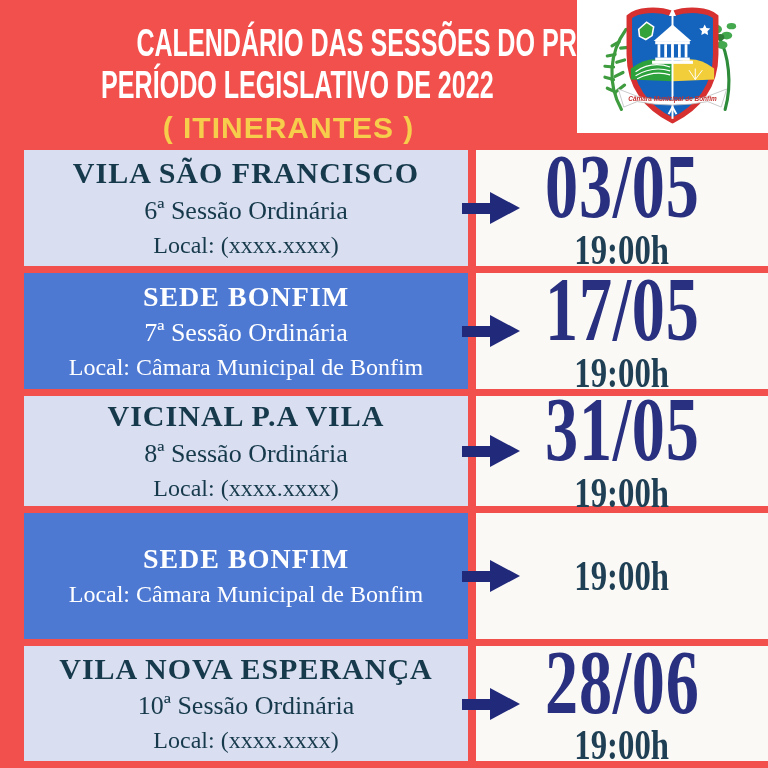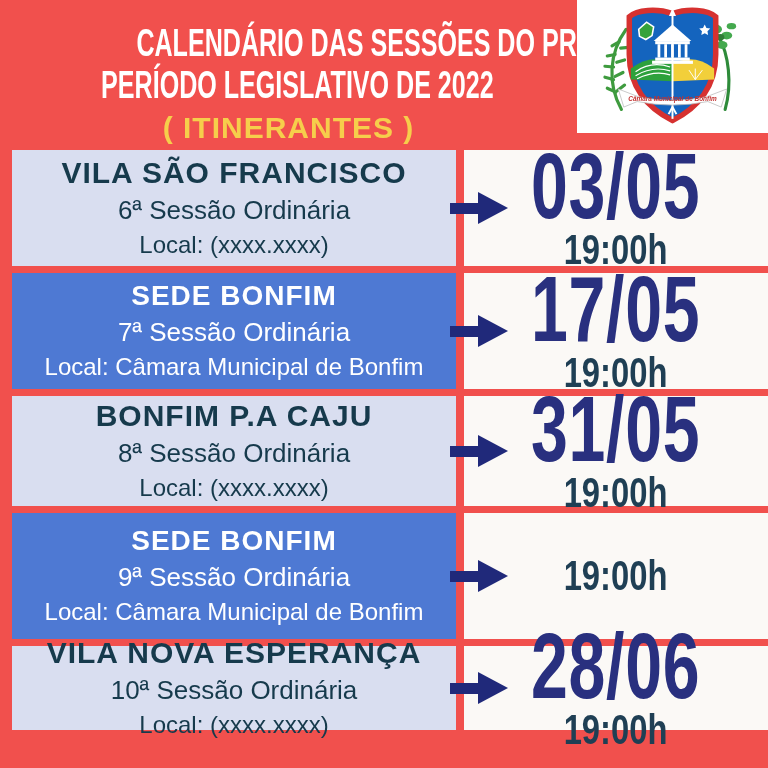--- a/index.html
+++ b/index.html
@@ -14,23 +14,23 @@
   
   .header{position:relative;height:150px;}
   .titles{position:absolute;left:0;top:0;width:577px;text-align:center;padding-top:22px;}
   .title-line{color:#fff;font-weight:bold;font-size:38px;line-height:42px;}
   .cond{display:inline-block;transform:scaleX(0.66);transform-origin:50% 50%;white-space:nowrap;}
   .subtitle{margin-top:5px;color:var(--yellow);font-weight:bold;font-size:30px;letter-spacing:1px;text-align:center;}
   .logo-box{position:absolute;top:0;right:0;width:191px;height:133px;background:#fff;
             display:flex;align-items:center;justify-content:center;}
 
   
-  .rows{padding-left:12px;}
+  .rows{padding-left:24px;font-family:Liberation Serif, serif;}
   .row{position:relative;display:flex;gap:8px;margin-bottom:7px;}
-  .r1{height:116px}.r2{height:116px}.r3{height:110px}.r4{height:126px}.r5{height:84px}
+  .r1{height:116px}.r2{height:116px}.r3{height:110px}.r4{height:126px}.r5{height:115px}
   .cell-left{width:444px;display:flex;flex-direction:column;justify-content:center;text-align:center;}
   .row.light .cell-left{background:var(--row-light);color:var(--text-dark);}
   .row.blue  .cell-left{background:var(--row-blue);color:#ffffff;}
   .cell-right{flex:1;background:var(--cell-white);display:flex;flex-direction:column;
               justify-content:center;align-items:center;}
   .location{font-weight:bold;font-size:30px;letter-spacing:1px;line-height:1.15;}
   .session{font-size:26px;margin-top:5px;}
   .local{font-size:24px;margin-top:5px;line-height:1.2;}
   .row.blue .local{max-width:380px;margin:5px auto 0;}
   .row.blue .location{font-size:28px;}
@@ -158,40 +158,39 @@
           </svg>
       </div>
       <div class="cell-right">
         <div class="date"><span class="cond-d">17/05</span></div>
         <div class="time"><span class="cond-t">19:00h</span></div>
       </div>
     </section>
 
     <section class="row light r3">
       <div class="cell-left">
-        <div class="location">BONFIM P.A CAJU</div>
+        <div class="location">VICINAL P.A VILA</div>
         <div class="session">8ª Sessão Ordinária</div>
         <div class="local">Local: (xxxx.xxxx)</div>
       </div>
       <div class="arrow">
         <svg width="58" height="37" viewBox="0 0 58 37">
             <rect y="13.5" width="30" height="11" fill="var(--arrow-navy)"></rect>
             <polygon points="28,2.5 58,18.5 28,34.5" fill="var(--arrow-navy)"></polygon>
           </svg>
       </div>
       <div class="cell-right">
         <div class="date"><span class="cond-d">31/05</span></div>
         <div class="time"><span class="cond-t">19:00h</span></div>
       </div>
     </section>
 
     <section class="row blue r4">
       <div class="cell-left">
         <div class="location">SEDE BONFIM</div>
-        <div class="session">9ª Sessão Ordinária</div>
         <div class="local">Local: Câmara Municipal de Bonfim</div>
       </div>
       <div class="arrow">
         <svg width="58" height="37" viewBox="0 0 58 37">
             <rect y="13.5" width="30" height="11" fill="var(--arrow-navy)"></rect>
             <polygon points="28,2.5 58,18.5 28,34.5" fill="var(--arrow-navy)"></polygon>
           </svg>
       </div>
       <div class="cell-right">
         <div class="time"><span class="cond-t">19:00h</span></div>

